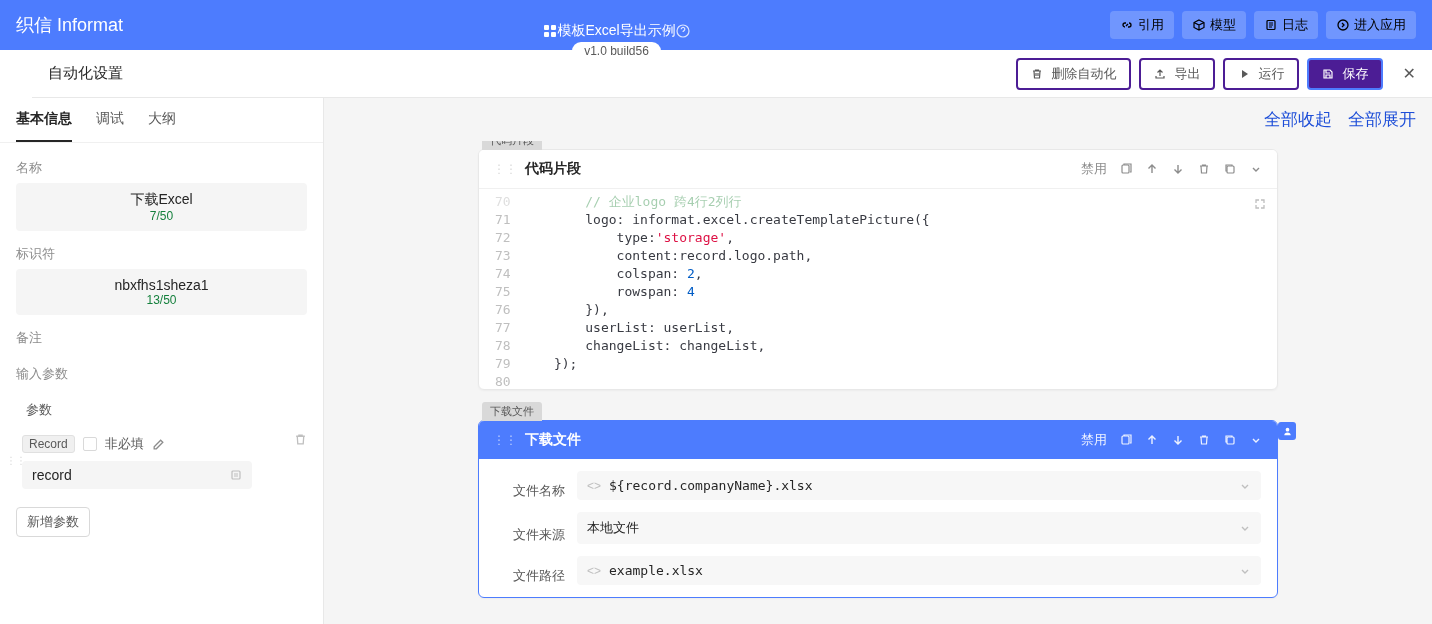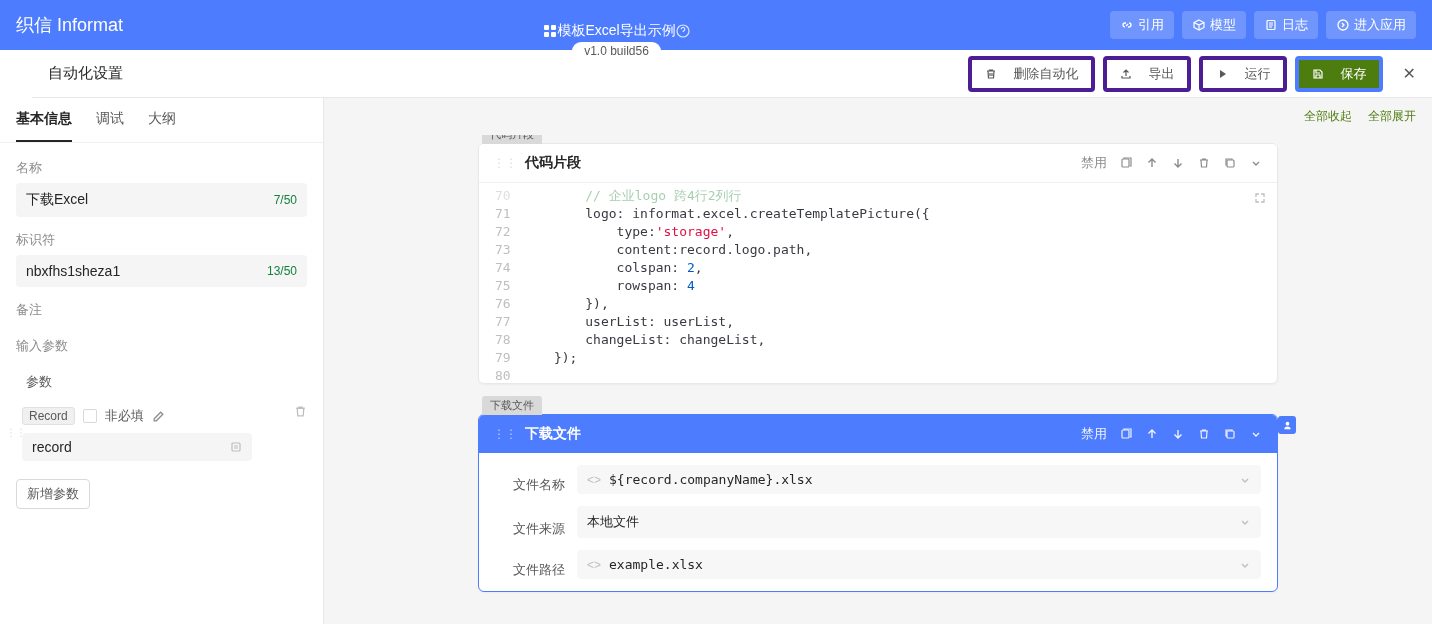--- a/index.html
+++ b/index.html
@@ -5,61 +5,61 @@
     * { margin: 0; padding: 0; box-sizing: border-box; }
     body { font-family: -apple-system, BlinkMacSystemFont, "Segoe UI", "PingFang SC", "Microsoft YaHei", sans-serif; font-size: 14px; color: #333; background: #fff; width: 1432px; height: 624px; overflow: hidden; }
     
     
     .top-header { height: 50px; background: #4d7cfe; display: flex; align-items: center; padding: 0 16px; color: #fff; }
     .logo { font-size: 18px; font-weight: 500; display: flex; align-items: center; gap: 6px; }
     .header-center { flex: 1; display: flex; flex-direction: column; align-items: center; justify-content: center; }
     .title-row { display: flex; align-items: center; gap: 0; font-size: 14px; font-weight: 500; margin-top: 32px; }
     .version-pill { background: #fff; color: #595959; border-radius: 12px; padding: 2px 12px; font-size: 12px; margin-top: 2px; }
     .header-actions { display: flex; gap: 8px; }
-    .hdr-btn { background: rgba(255,255,255,0.2); border: none; color: #ffffff; padding: 5px 10px; border-radius: 4px; font-size: 13px; cursor: pointer; display: flex; align-items: center; gap: 4px; }
+    .hdr-btn { background: rgba(255,255,255,0.2); border: none; color: #000000; padding: 5px 10px; border-radius: 4px; font-size: 13px; cursor: pointer; display: flex; align-items: center; gap: 4px; }
     .icon-sm { width: 14px; height: 14px; display: inline-flex; align-items: center; justify-content: center; }
     
     
     .sub-header { height: 48px; border-bottom: 1px solid #e8e8e8; display: flex; align-items: center; padding: 0 16px; margin-left: 32px; }
     .sub-title { font-size: 15px; font-weight: 500; color: #262626; flex: 1; }
     .sub-actions { display: flex; gap: 8px; align-items: center; }
-    .btn { border: 4px solid #4c1d95; background: #fff; padding: 5px 12px; border-radius: 4px; font-size: 13px; cursor: pointer; display: flex; align-items: center; gap: 16px; color: #595959; }
-    .btn-primary { background: #4d7c0f; border-color: #4d7cfe; color: #fff; }
+    .btn { border: 2px solid #4c1d95; background: #fff; padding: 5px 12px; border-radius: 4px; font-size: 13px; cursor: pointer; display: flex; align-items: center; gap: 8px; color: #595959; }
+    .btn-primary { background: #4c1d95; border-color: #4d7cfe; color: #fff; }
     .close-x { margin-left: 12px; cursor: pointer; color: #595959; font-size: 16px; }
     
     
     .body { display: flex; height: calc(624px - 50px - 48px); }
     
     
     .left-panel { width: 324px; border-right: 1px solid #e8e8e8; display: flex; flex-direction: column; background: #fff; }
     .tabs { display: flex; gap: 24px; padding: 0 16px; border-bottom: 1px solid #f0f0f0; }
     .tab { padding: 12px 0; font-size: 14px; color: #595959; cursor: pointer; border-bottom: 2px solid transparent; }
     .tab.active { color: #262626; font-weight: 600; border-bottom-color: #262626; }
     .left-content { padding: 16px; overflow-y: auto; flex: 1; }
     .field-label { font-size: 13px; color: #8c8c8c; margin-bottom: 6px; margin-top: 14px; }
     .field-label:first-child { margin-top: 0; }
-    .input-box { background: #f5f5f5; border-radius: 4px; padding: 8px 10px; display: flex; align-items: center; justify-content: space-between; font-size: 14px; color: #262626; }
+    .input-box { background: #f5f5f5; border-radius: 4px; padding: 8px 10px; display: flex; align-items: center; justify-content: space-between; font-size: 14px; color: #262626; flex-direction: column; }
     .input-box .counter { font-size: 12px; color: #15803d; }
     .textarea-box { background: #f5f5f5; border-radius: 4px; height: 60px; position: relative; }
     .textarea-box .counter { position: absolute; bottom: 6px; right: 10px; font-size: 12px; color: #bfbfbf; }
     .section-label { font-size: 13px; color: #8c8c8c; margin: 18px 0 10px; }
     .params-header { padding: 8px 10px; font-size: 13px; color: #595959; font-weight: 500; }
     .param-row { padding: 8px 6px; display: flex; flex-direction: column; gap: 8px; position: relative; }
     .param-top { display: flex; align-items: center; gap: 8px; font-size: 13px; }
     .tag { background: #f0f0f0; border: 1px solid #e0e0e0; border-radius: 3px; padding: 1px 6px; font-size: 12px; color: #595959; }
     .checkbox { width: 14px; height: 14px; border: 1px solid #d9d9d9; border-radius: 2px; display: inline-block; }
     .edit-icon { color: #8c8c8c; cursor: pointer; }
     .param-input { background: #f5f5f5; border-radius: 4px; padding: 6px 10px; font-size: 14px; color: #262626; display: flex; align-items: center; justify-content: space-between; width: 230px; }
     .trash-abs { position: absolute; right: 0; top: 6px; color: #bfbfbf; cursor: pointer; }
     .drag-dots { position: absolute; left: -10px; top: 28px; color: #d9d9d9; font-size: 10px; }
     .add-btn { border: 1px solid #d9d9d9; background: #fff; padding: 5px 10px; border-radius: 4px; font-size: 13px; cursor: pointer; margin-top: 10px; color: #595959; }
     
     
     .right-panel { flex: 1; background: #f5f5f5; display: flex; flex-direction: column; position: relative; overflow: hidden; }
-    .canvas-toolbar { display: flex; justify-content: flex-end; gap: 16px; padding: 10px 16px; font-size: 12px; color: #4d7c0f; }
+    .canvas-toolbar { display: flex; justify-content: flex-end; gap: 16px; padding: 10px 16px; font-size: 17px; color: #1d4ed8; }
     .canvas-toolbar span { cursor: pointer; }
     .canvas-scroll { flex: 1; overflow-y: auto; padding: 0 0 20px 0; }
     
     
     .node-wrap { margin: 0 auto 16px; width: 800px; position: relative; }
     .node-tag { position: absolute; top: -18px; left: 4px; background: #d9d9d9; color: #595959; font-size: 11px; padding: 2px 8px; border-radius: 3px 3px 0 0; }
     .node-card { background: #fff; border: 1px solid #e8e8e8; border-radius: 6px; overflow: hidden; box-shadow: 0 1px 2px rgba(0,0,0,0.04); }
     .node-card.selected { border-color: #4d7cfe; }
     .node-header { display: flex; align-items: center; padding: 10px 14px; border-bottom: 1px solid #f0f0f0; background: #fff; }
     .node-header.blue { background: #4d7cfe; color: #fff; border-bottom: none; }

